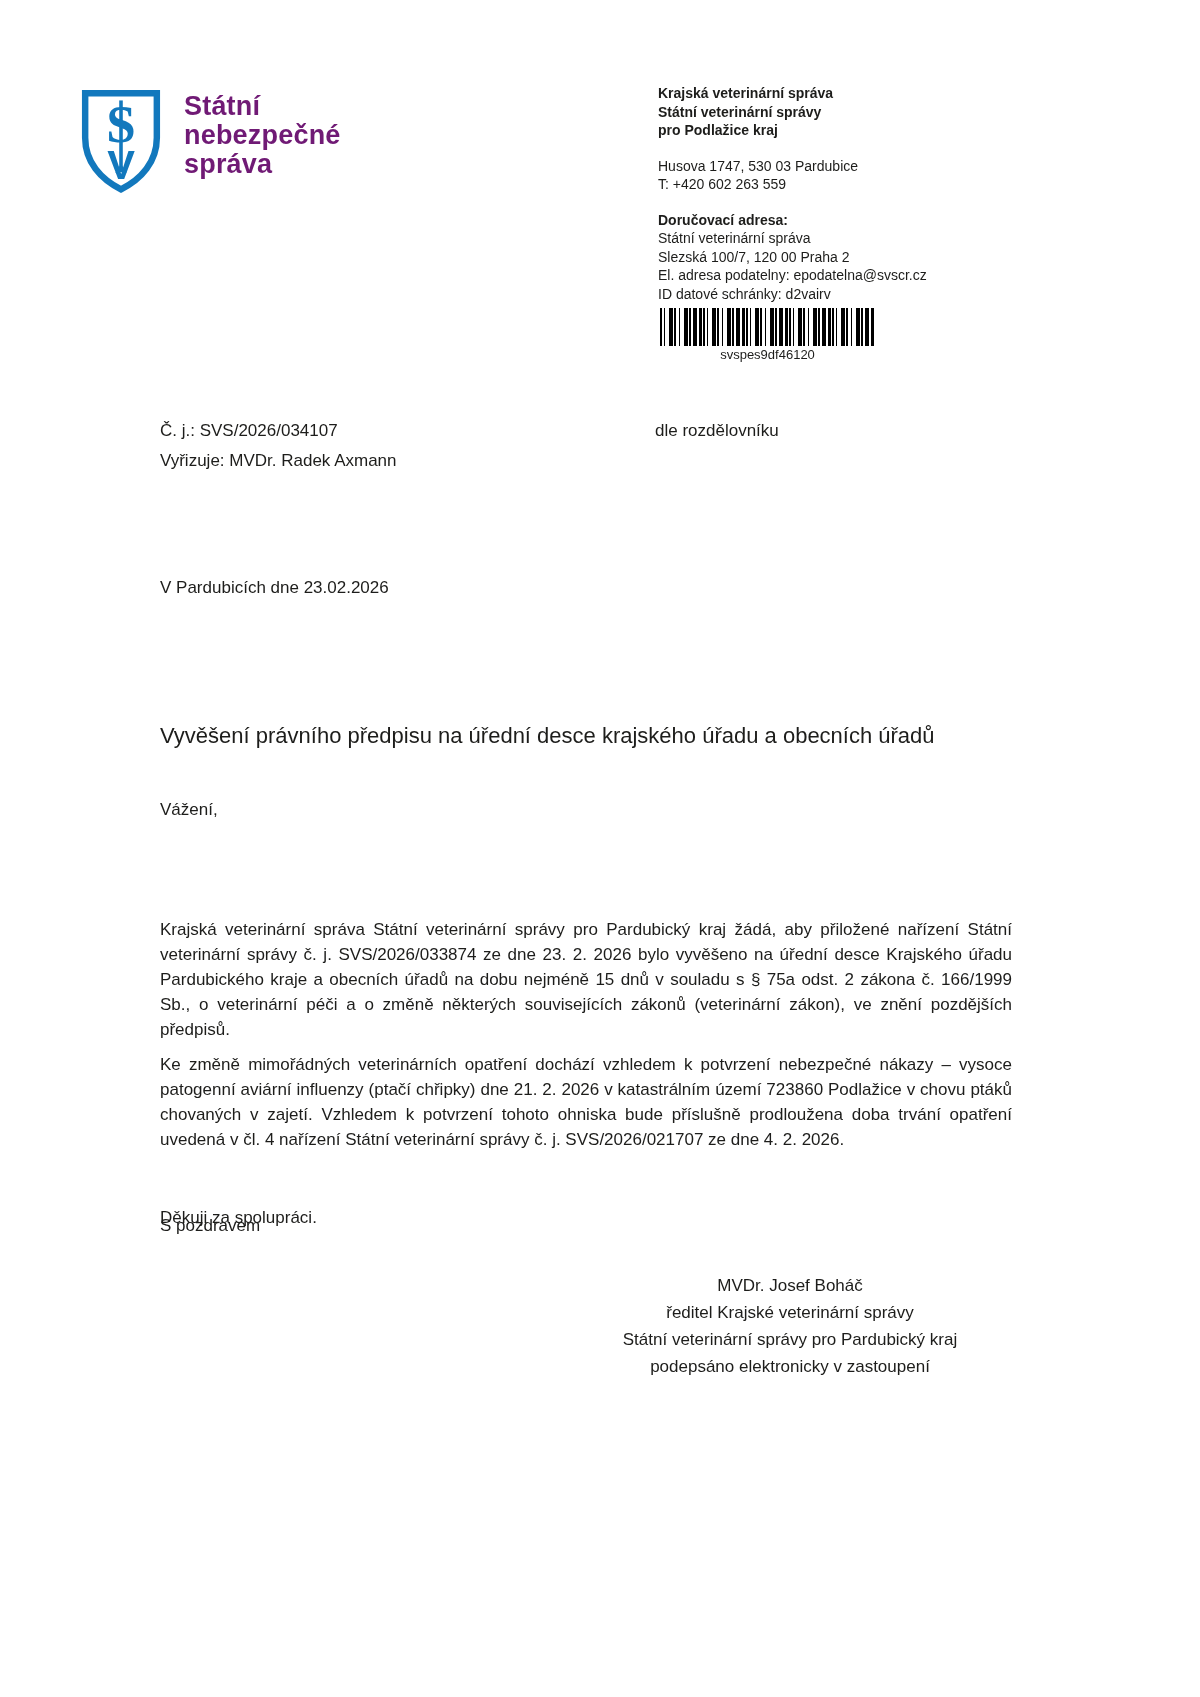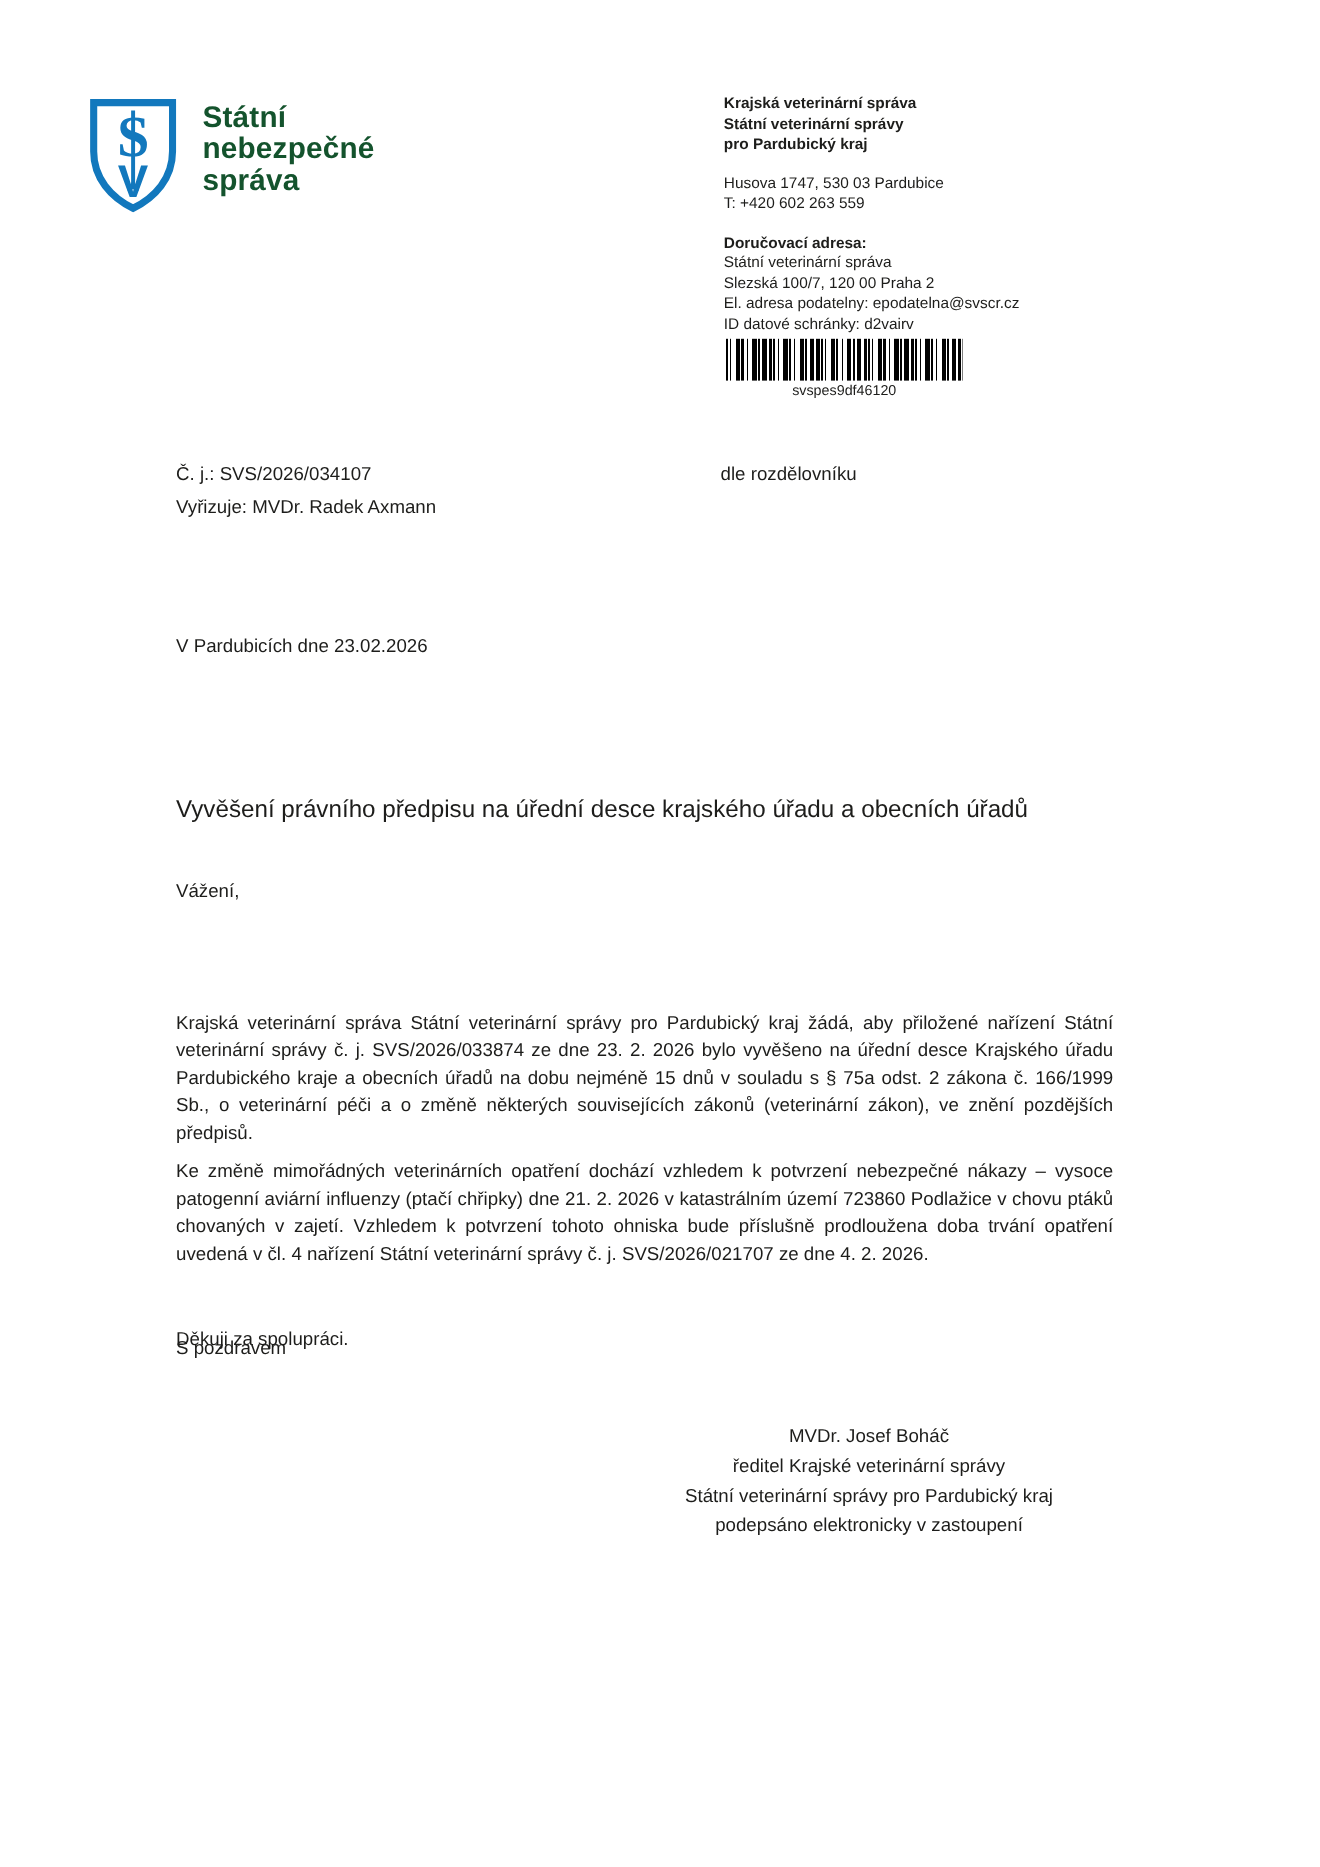--- a/index.html
+++ b/index.html
@@ -7,21 +7,21 @@
     position:relative;
     width:1200px;height:1697px;
     background:#ffffff;
     font-family:"Liberation Sans","DejaVu Sans",sans-serif;
     color:#1d1d1b;
     overflow:hidden;
   }
   
   .logo-block{position:absolute;left:78px;top:86px;display:flex;align-items:flex-start;}
   .shield{width:86px;height:112px;}
-  .wordmark{margin-left:20px;margin-top:6px;font-size:27px;font-weight:bold;line-height:29px;color:#14532d;letter-spacing:.2px;}
+  .wordmark{margin-left:20px;margin-top:6px;font-size:27px;font-weight:bold;line-height:29px;color:#701a75;letter-spacing:.2px;}
   
   .hdr{position:absolute;left:658px;top:84px;width:330px;font-size:14px;line-height:18.5px;}
   .hdr .b{font-weight:bold;}
   .hdr .gap{height:17px;}
   .barcode-wrap{position:absolute;left:660px;top:308px;width:215px;text-align:center;}
   .barcode{
     height:38px;width:215px;
     background:
       repeating-linear-gradient(90deg,
         #000 0 2px,#fff 2px 4px,#000 4px 5px,#fff 5px 9px,
@@ -38,21 +38,21 @@
   
   .subject{position:absolute;left:160px;top:723px;width:900px;font-size:22px;}
   
   .salutation{position:absolute;left:160px;top:800px;font-size:17px;}
   .para{position:absolute;left:160px;width:852px;font-size:17px;line-height:25px;text-align:justify;}
   .p1{top:892px;margin-top:25px;}
   .p2{top:1052px;}
   .thanks{position:absolute;left:160px;top:1208px;font-size:17px;}
   .closing{position:absolute;left:160px;top:1216px;font-size:17px;}
   
-  .signature{position:absolute;left:567px;top:1272px;width:446px;text-align:center;font-size:17px;line-height:27px;margin-top:20px;}
+  .signature{position:absolute;left:567px;top:1272px;width:446px;text-align:center;font-size:17px;line-height:27px;}
 </style>
 </head>
 <body>
 
 <div class="page">
 
   <div class="logo-block">
     <svg class="shield" viewBox="0 0 120 152">
       <path d="M10 8 H110 V70 C110 104 88 128 60 142 C32 128 10 104 10 70 Z" fill="none" stroke="#1278bd" stroke-width="9"></path>
       <text x="60" y="128" font-size="58" font-weight="bold" fill="#1278bd" text-anchor="middle" font-family="Liberation Sans, sans-serif">V</text>
@@ -63,21 +63,21 @@
     <div class="wordmark">
       <div>Státní</div>
       <div>nebezpečné</div>
       <div>správa</div>
     </div>
   </div>
 
   <div class="hdr">
     <div class="b">Krajská veterinární správa</div>
     <div class="b">Státní veterinární správy</div>
-    <div class="b">pro Pardubický kraj</div>
+    <div class="b">pro Podlažice kraj</div>
     <div class="gap"></div>
     <div>Husova 1747, 530 03 Pardubice</div>
     <div>T: +420 602 263 559</div>
     <div class="gap"></div>
     <div class="b">Doručovací adresa:</div>
     <div>Státní veterinární správa</div>
     <div>Slezská 100/7, 120 00 Praha 2</div>
     <div>El. adresa podatelny: epodatelna@svscr.cz</div>
     <div>ID datové schránky: d2vairv</div>
   </div>

